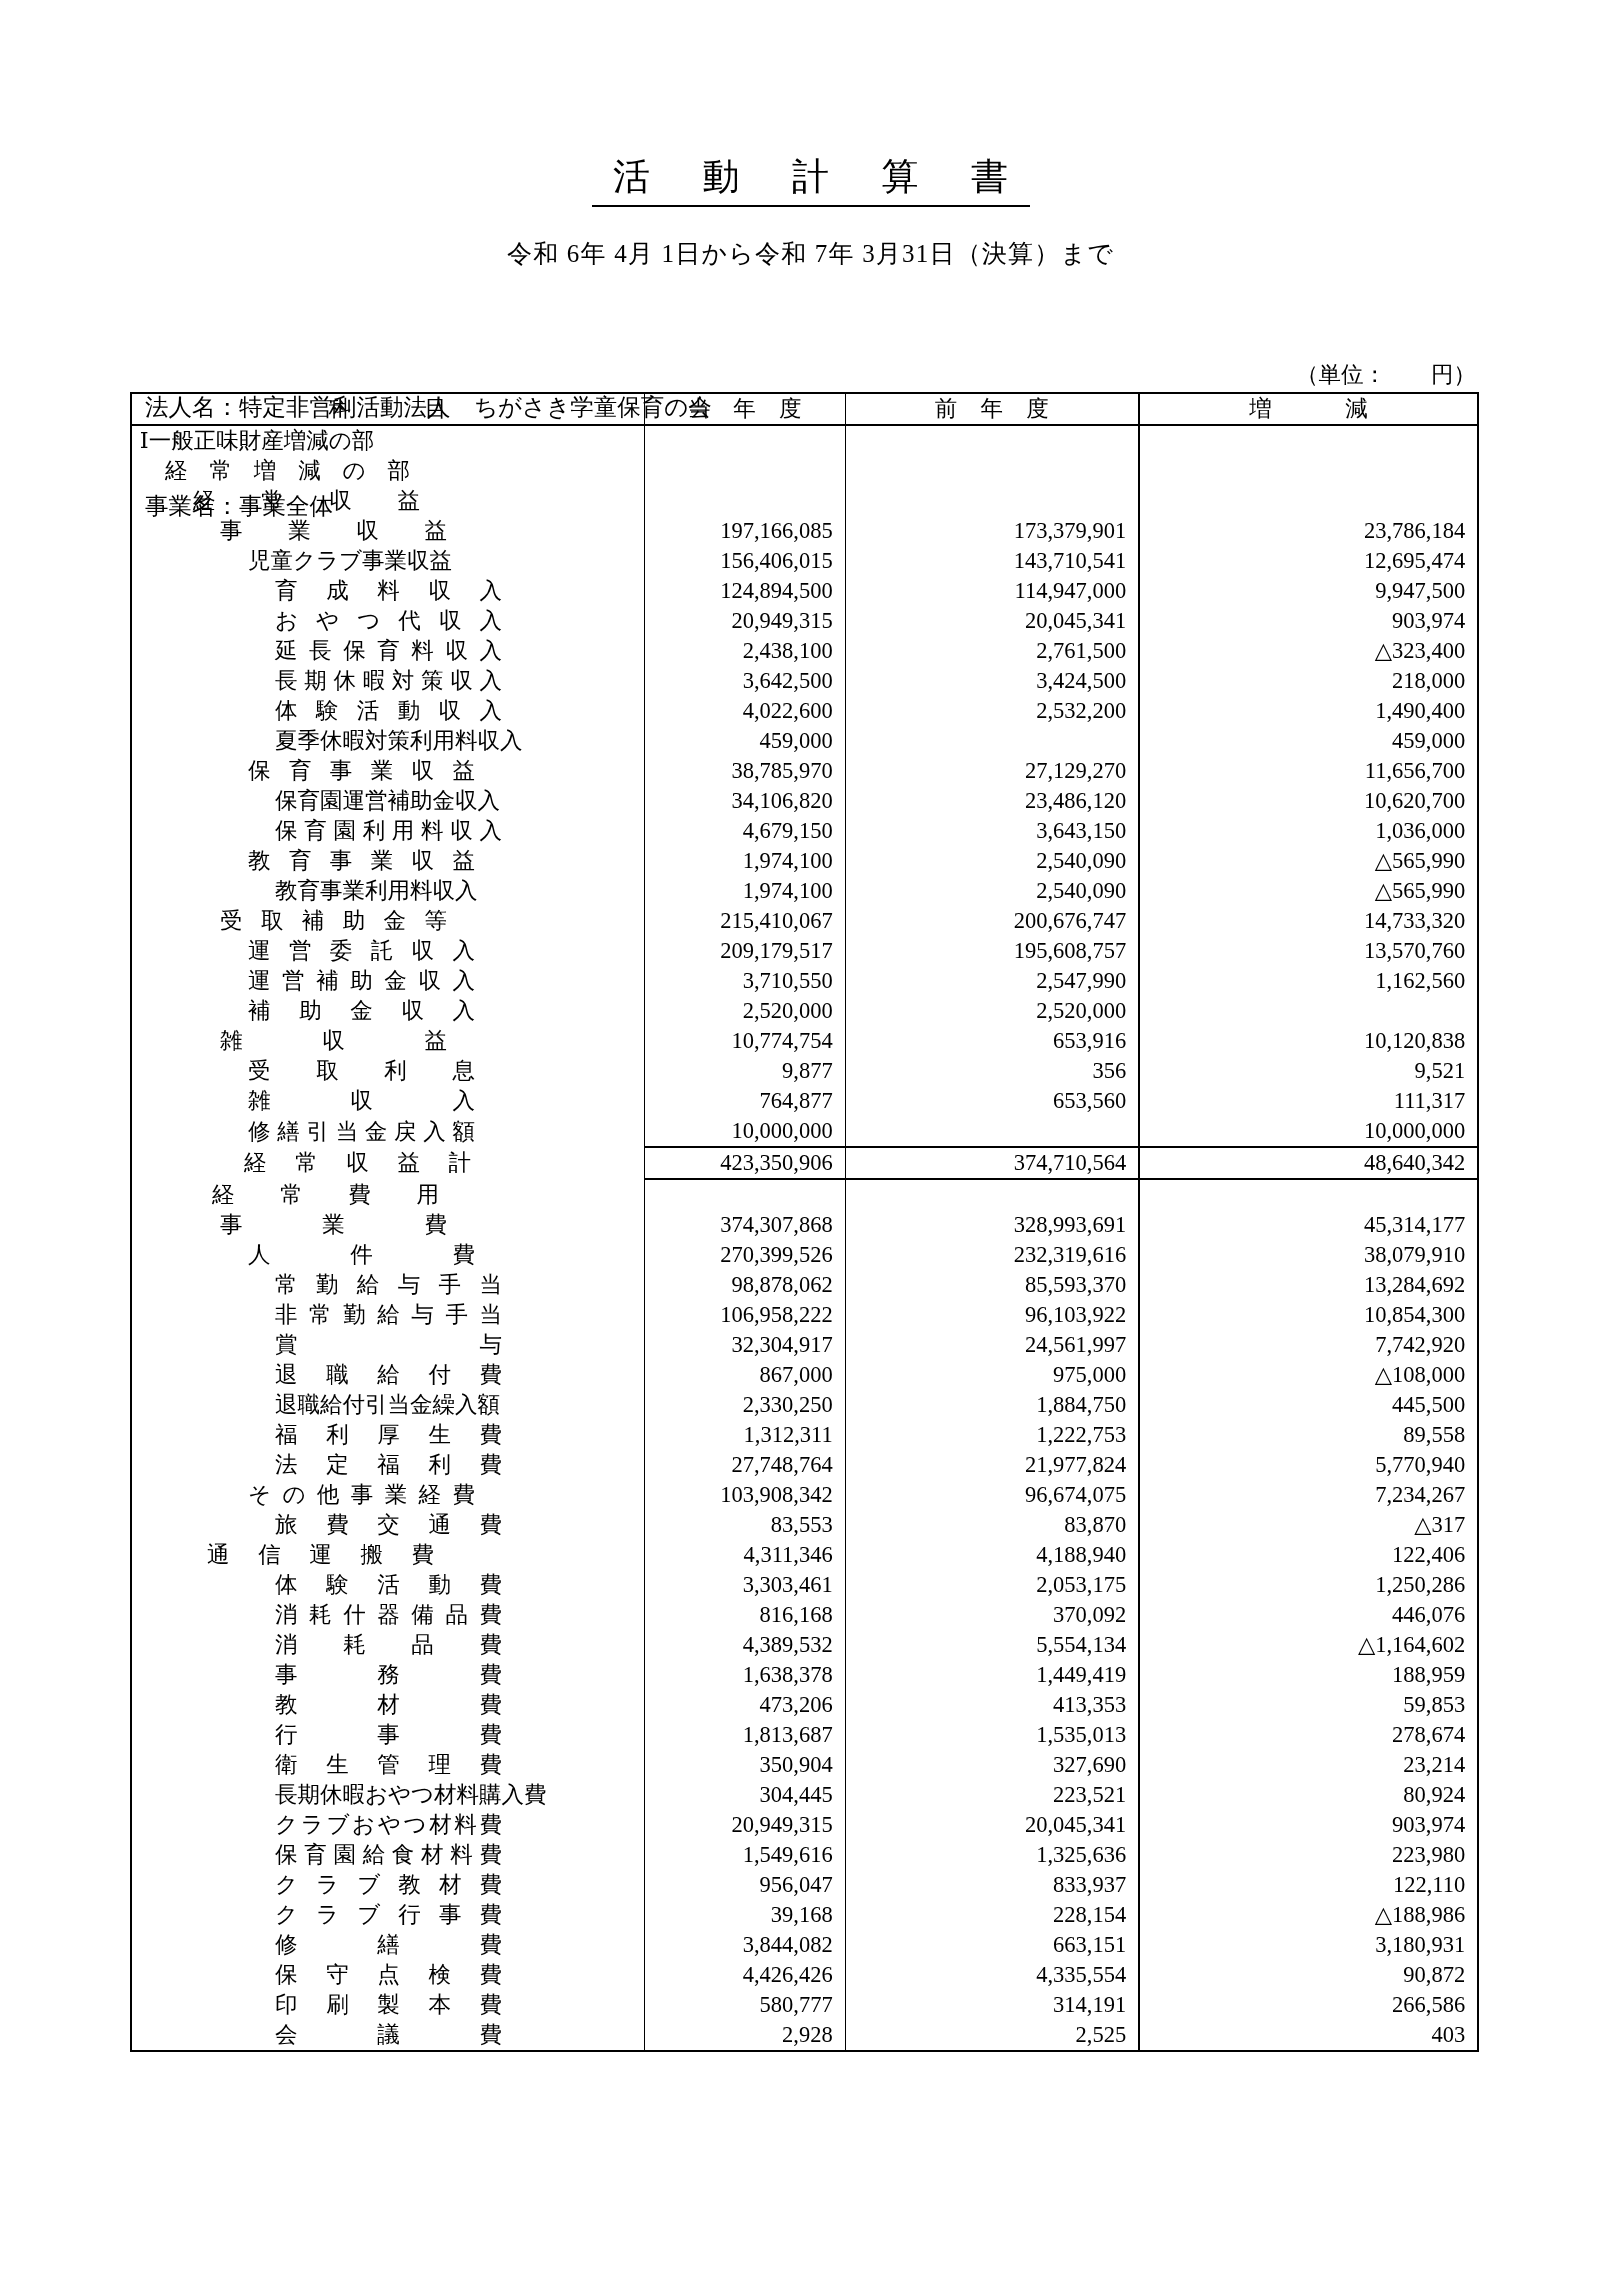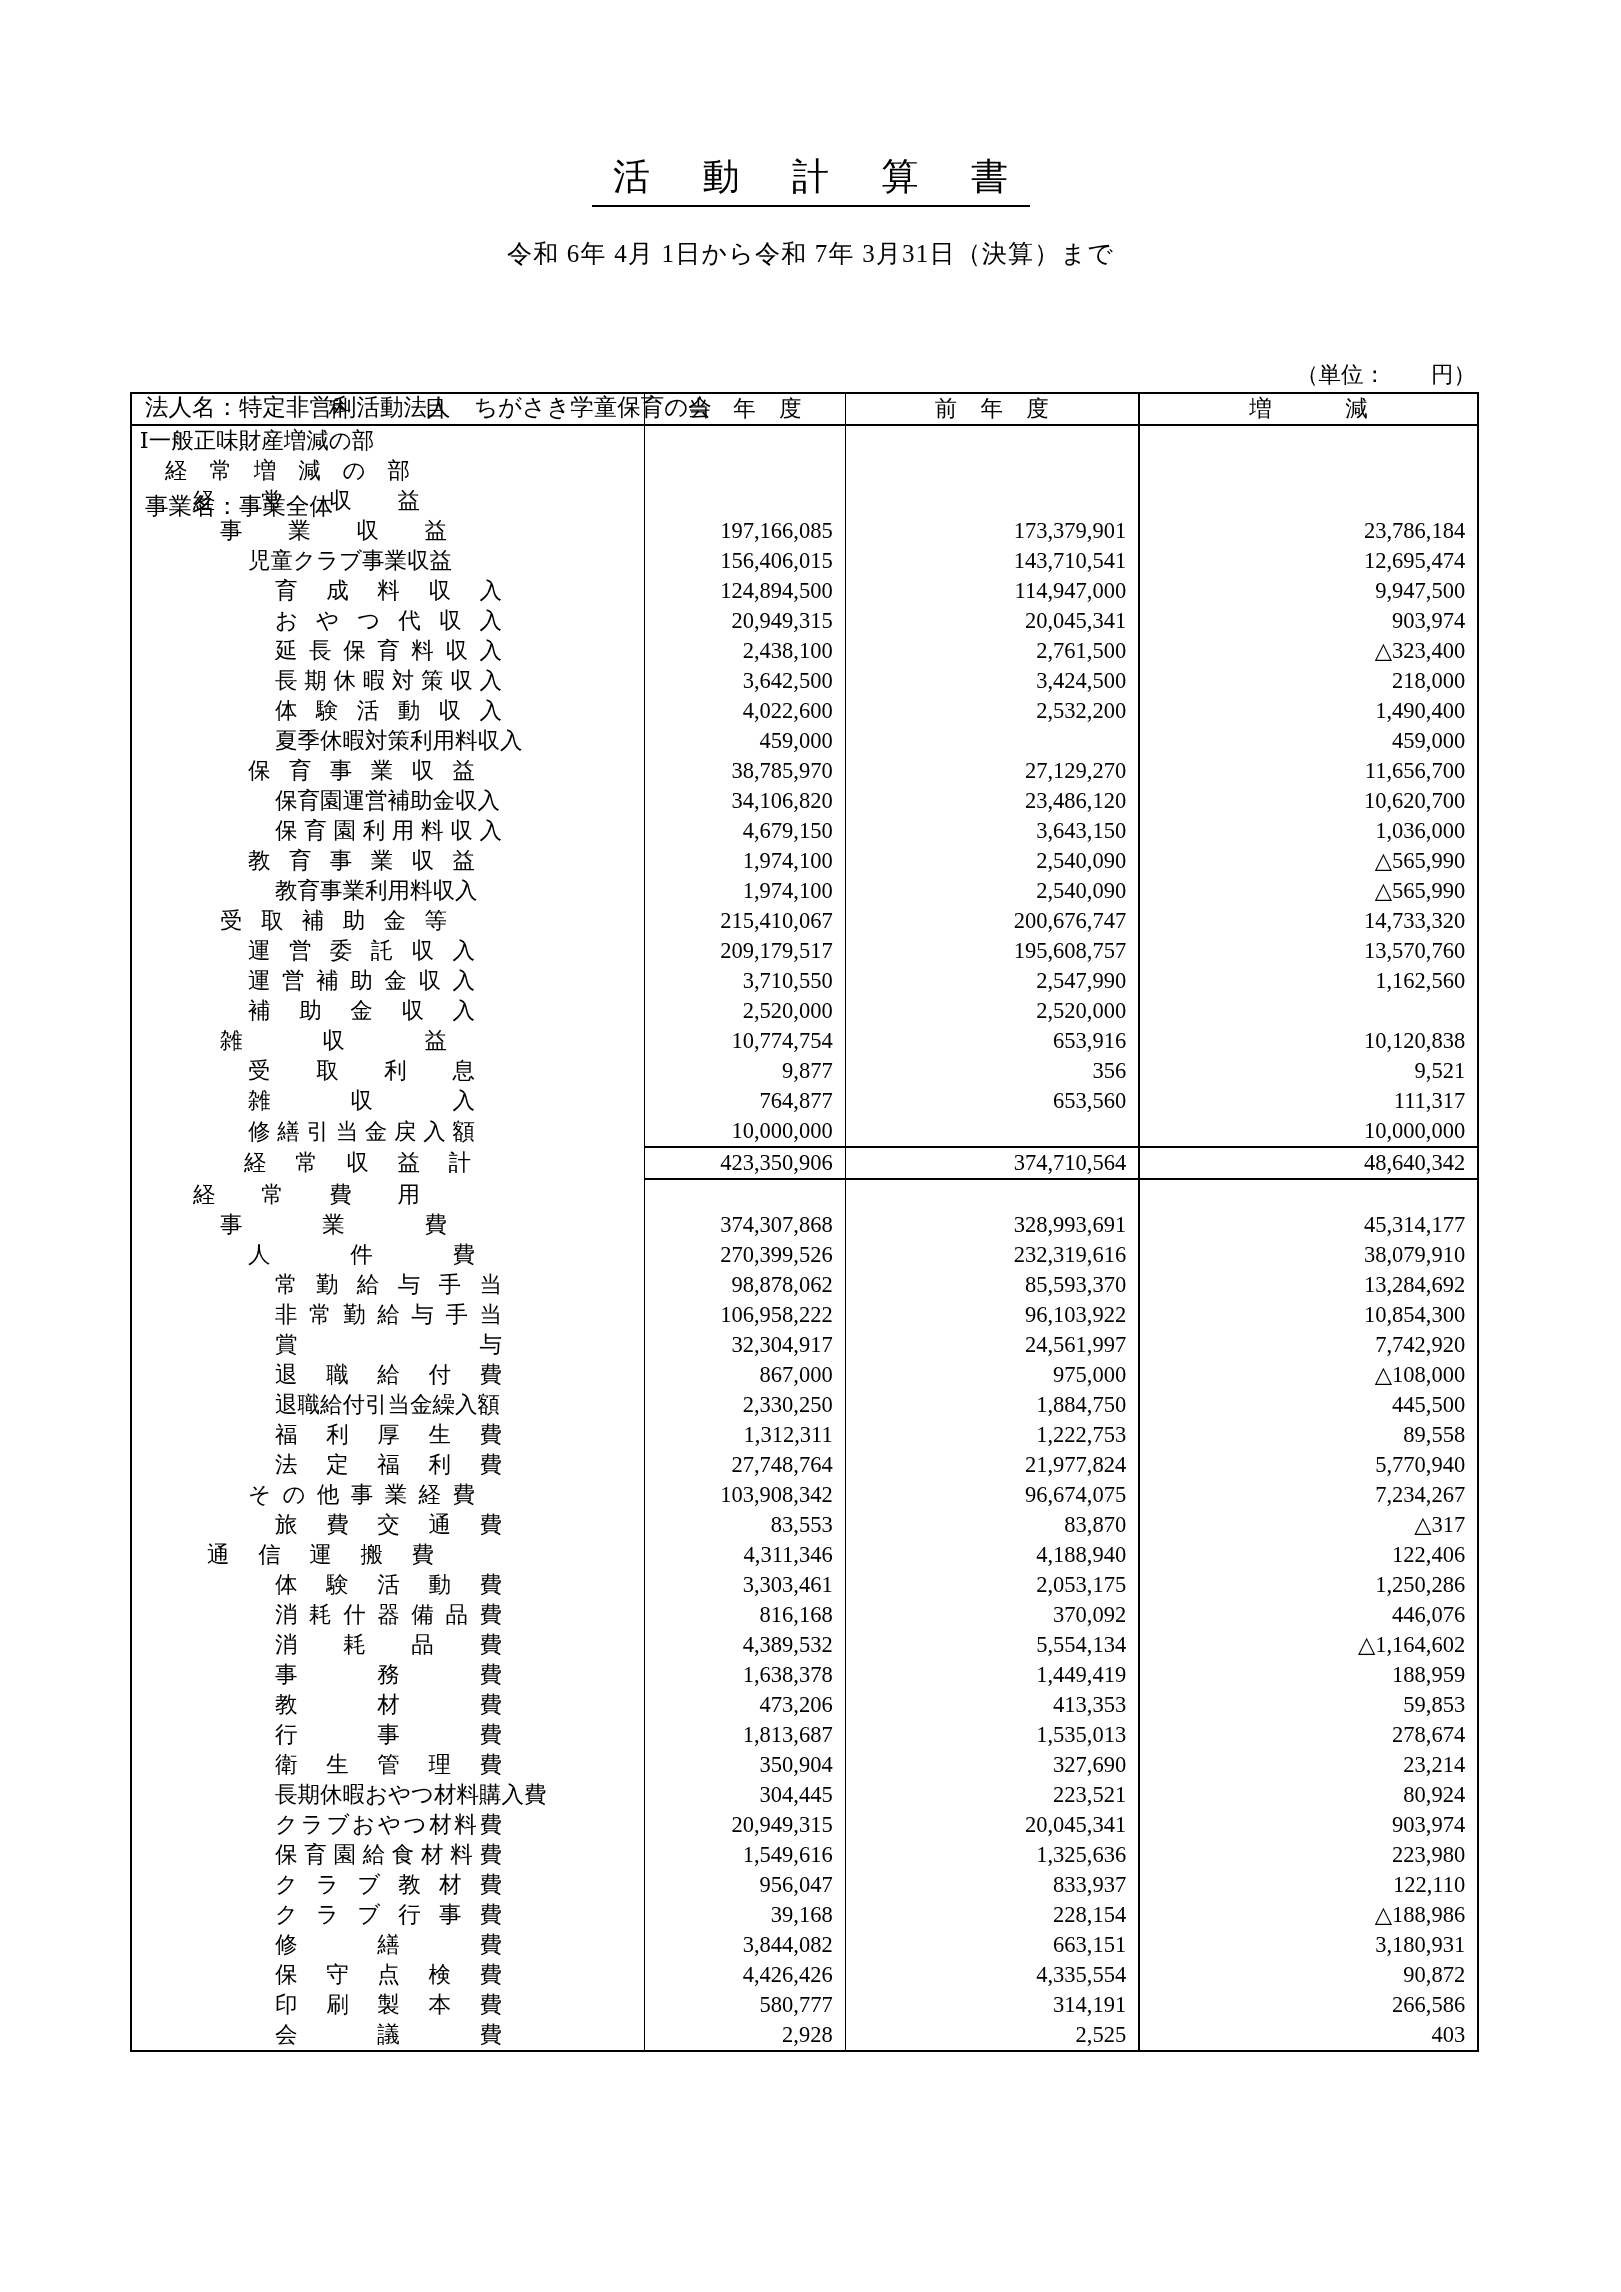--- a/index.html
+++ b/index.html
@@ -327,21 +327,21 @@
           <td class="num v-prev"></td>
           <td class="num v-diff">10,000,000</td>
         </tr>
         <tr class="sum">
           <td class="item" style="padding-left: 112px;"><span class="spread" style="width: 227px;">経常収益計</span></td>
           <td class="num v-cur">423,350,906</td>
           <td class="num v-prev">374,710,564</td>
           <td class="num v-diff">48,640,342</td>
         </tr>
         <tr>
-          <td class="item" style="padding-left: 61px;"><span class="spread" style="width: 227px;">経常費用</span></td>
+          <td class="item" style="padding-left: 80px;"><span class="spread" style="width: 227px;">経常費用</span></td>
           <td class="num v-cur"></td>
           <td class="num v-prev"></td>
           <td class="num v-diff"></td>
         </tr>
         <tr>
           <td class="item" style="padding-left: 88px;"><span class="spread" style="width: 227px;">事業費</span></td>
           <td class="num v-cur">374,307,868</td>
           <td class="num v-prev">328,993,691</td>
           <td class="num v-diff">45,314,177</td>
         </tr>

